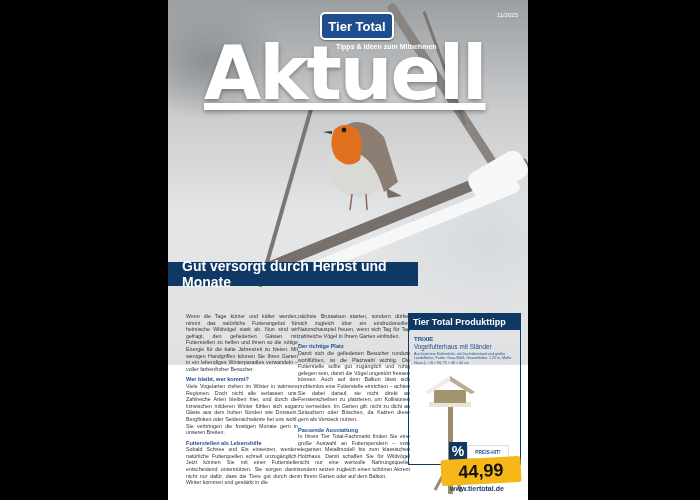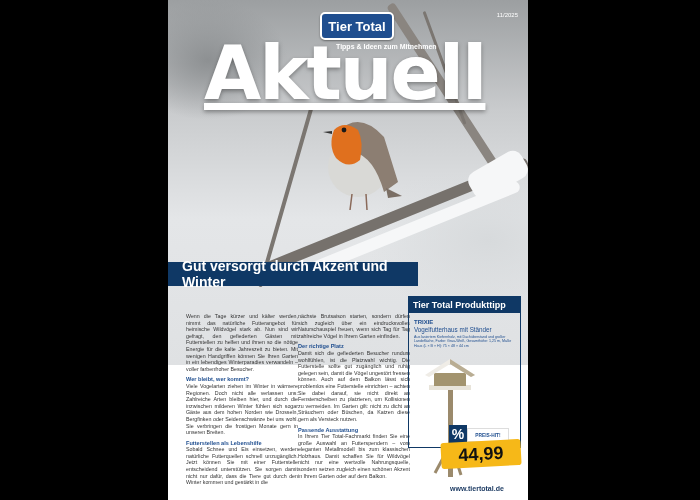--- a/index.html
+++ b/index.html
@@ -18,21 +18,21 @@
   .branch{position:absolute;background:#7b7671;border-radius:4px;transform-origin:left center;}
   .snow{position:absolute;background:#f6f7f8;border-radius:10px;}
   .bird{position:absolute;left:146px;top:112px;width:90px;height:100px;}
   .banner{position:absolute;left:0;top:262px;width:250px;height:24px;background:#0f3865;color:#fff;font-weight:bold;font-size:14px;display:flex;align-items:center;padding-left:14px;box-sizing:border-box;}
   .subhead{position:absolute;left:18px;top:293px;font-size:9.5px;font-weight:bold;color:#17365f;}
   .col{position:absolute;top:313px;width:112px;font-size:5.3px;line-height:6.6px;color:#333;text-align:justify;}
   .col h4{margin:4px 0 0 0;font-size:5.6px;color:#1f4e8f;font-weight:bold;}
   .col p{margin:0;}
   .col1{left:18px;}
   .col2{left:130px;}
-  .tip{position:absolute;left:240px;top:296px;width:113px;height:152px;border:1.5px solid #0f3865;box-sizing:border-box;}
+  .tip{position:absolute;left:240px;top:313px;width:113px;height:152px;border:1.5px solid #0f3865;box-sizing:border-box;}
   .tip-head{background:#0f3865;color:#fff;font-weight:bold;font-size:9px;padding:3px 4px;height:16px;box-sizing:border-box;}
   .tip-brand{position:absolute;left:5px;top:22px;font-size:6px;font-weight:bold;color:#1f4e8f;}
   .tip-name{position:absolute;left:5px;top:29px;font-size:6.3px;color:#1f4e8f;}
   .tip-desc{position:absolute;left:5px;top:38px;width:100px;font-size:3.6px;line-height:4.4px;color:#1f4e8f;}
   .feeder{position:absolute;left:12px;top:58px;width:60px;height:122px;}
   .pct{position:absolute;left:40px;top:128px;width:18px;height:18px;background:#0f3865;color:#fff;font-weight:bold;font-size:14px;display:flex;align-items:center;justify-content:center;}
   .preis{position:absolute;left:58px;top:131px;width:40px;height:12px;background:#fff;border:1px solid #ddd;font-size:4.8px;font-weight:bold;color:#1f4e8f;display:flex;align-items:center;justify-content:center;}
   .price{position:absolute;left:32px;top:144px;width:80px;height:26px;background:#f6b818;transform:rotate(-3deg);border-radius:3px;
     display:flex;align-items:center;justify-content:center;font-weight:bold;font-size:18px;color:#111;}
   .url{position:absolute;left:282px;top:485px;font-size:7px;font-weight:bold;color:#17365f;}
@@ -61,21 +61,21 @@
       <line x1="38" y1="82" x2="36" y2="98" stroke="#8a6a5a" stroke-width="1.5"></line>
       <line x1="52" y1="82" x2="53" y2="98" stroke="#8a6a5a" stroke-width="1.5"></line>
     </svg>
 
     <div class="logo">Tier Total</div>
     <div class="issue">11/2025</div>
     <div class="tagline">Tipps &amp; Ideen zum Mitnehmen</div>
     <div class="title">Aktuell</div>
   </div>
 
-  <div class="banner">Gut versorgt durch Akzent und Winter</div>
+  <div class="banner">Gut versorgt durch Herbst und Monate</div>
 
 
   <div class="col col1">
     <p>Wenn die Tage kürzer und kälter werden, nimmt das natürliche Futterangebot für heimische Wildvögel stark ab. Nun sind wir gefragt, den gefiederten Gästen mit Futterstellen zu helfen und ihnen so die nötige Energie für die kalte Jahreszeit zu bieten. Mit wenigen Handgriffen können Sie Ihren Garten in ein lebendiges Winterparadies verwandeln – voller farbenfroher Besucher.</p>
     <h4>Wer bleibt, wer kommt?</h4>
     <p>Viele Vogelarten ziehen im Winter in wärmere Regionen. Doch nicht alle verlassen uns: Zahlreiche Arten bleiben hier, und durch die inzwischen milderen Winter fühlen sich sogar Gäste aus dem hohen Norden wie Drosseln, Bergfinken oder Seidenschwänze bei uns wohl. Sie verbringen die frostigen Monate gern in unseren Breiten.</p>
     <h4>Futterstellen als Lebenshilfe</h4>
     <p>Sobald Schnee und Eis einsetzen, werden natürliche Futterquellen schnell unzugänglich. Jetzt können Sie mit einer Futterstelle entscheidend unterstützen. Sie sorgen damit nicht nur dafür, dass die Tiere gut durch den Winter kommen und gestärkt in die</p>
   </div>
 

